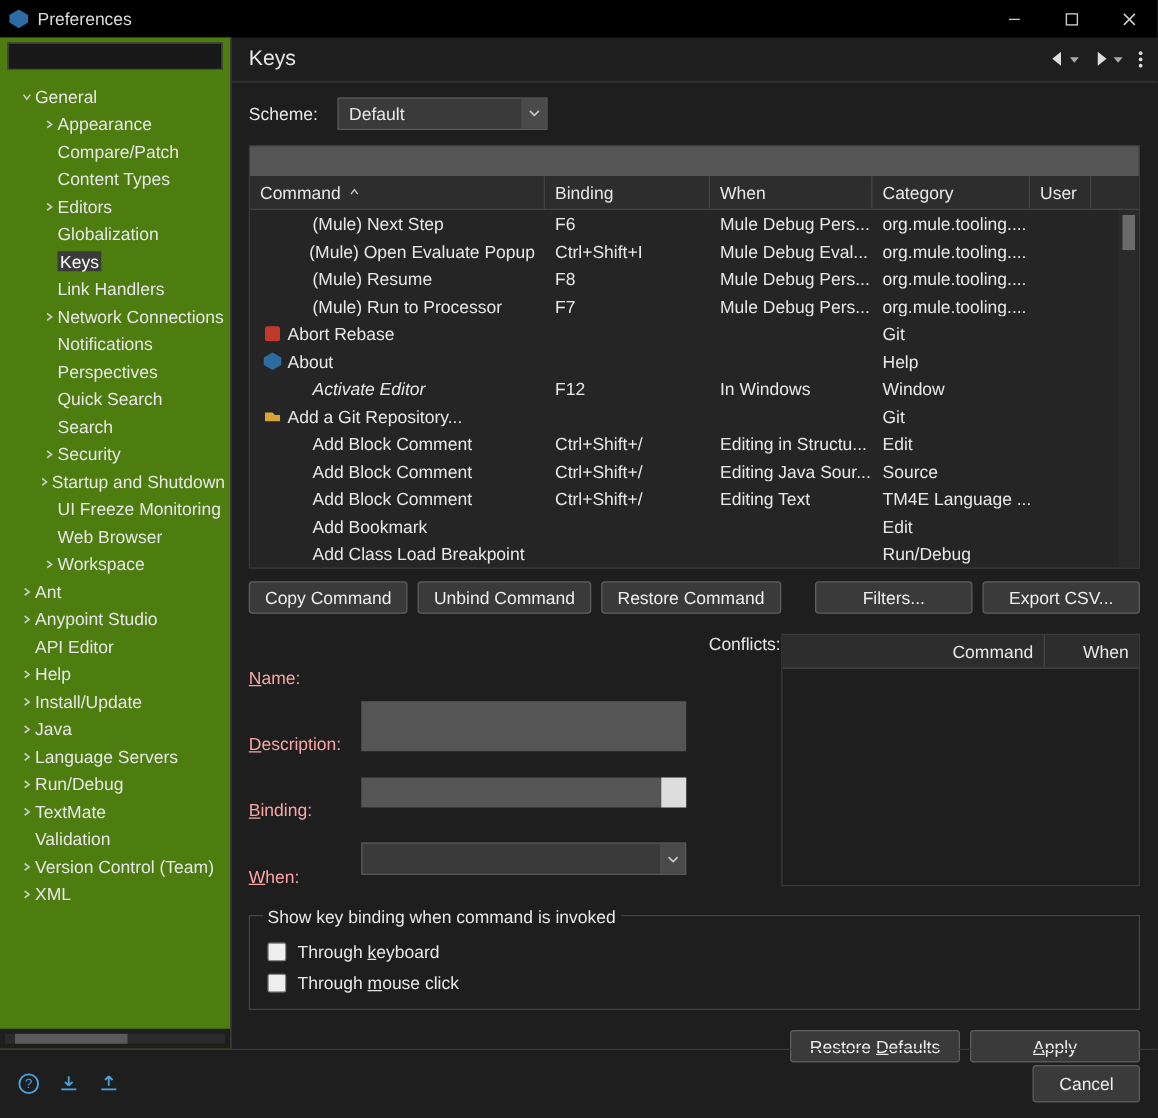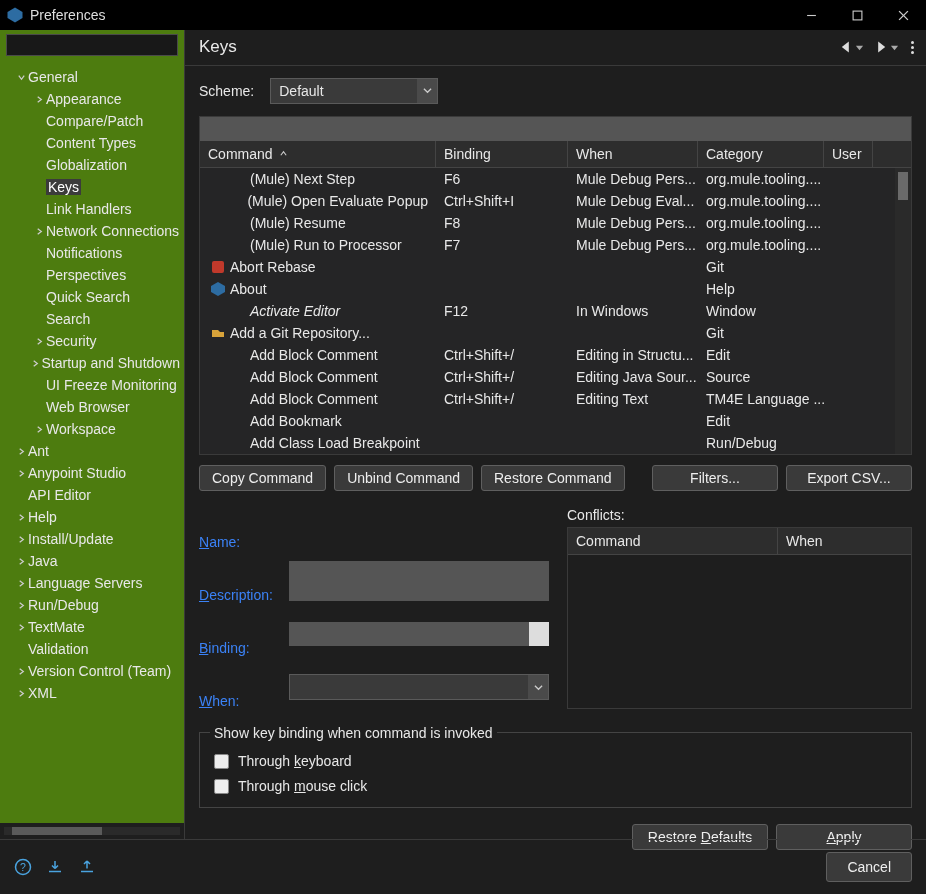--- a/index.html
+++ b/index.html
@@ -303,21 +303,21 @@
     display: flex;
     gap: 18px;
   }
   .details-left {
     flex: 0 0 350px;
     display: grid;
     grid-template-columns: 90px 1fr;
     row-gap: 10px;
     align-items: center;
   }
-  .details-left .lbl { color:#3b82f6;margin-top:27px; }
+  .details-left .lbl { color:#fca5a5;margin-top:27px; }
   .textfield {
     background: #555;
     border: none;
     height: 40px;
   }
   .text-input {
     background: #555;
     border: none;
     height: 24px;
     color: #eee;
@@ -325,21 +325,22 @@
     width: 100%;
     box-sizing: border-box;
   }
   .binding-wrap { display:flex; }
   .binding-wrap .text-input { flex:1 1 auto; }
   .binding-wrap .clear-btn { width:22px; background:#ddd; display:flex; align-items:center; justify-content:center; color:#333; }
 
   .details-right {
     flex: 1 1 auto;
     display: flex;
-    flex-direction: column;
+    flex-direction: row;
+    text-align: right;
   }
   .conflicts-label { margin-bottom: 4px; }
   .conflicts-table {
     border: 1px solid #3a3a3a;
     flex: 1 1 auto;
     min-height: 90px;
   }
   .conflicts-head {
     display: flex;
     background:#2d2d2d;
@@ -456,20 +457,29 @@
             <span class="twisty"></span>
             <span class="tree-label">Compare/Patch</span>
           </div>
           <div class="tree-row">
             <span class="indent" style="width: 32px;"></span>
             <span class="twisty"></span>
             <span class="tree-label">Content Types</span>
           </div>
           <div class="tree-row">
             <span class="indent" style="width: 32px;"></span>
+            <span class="twisty">
+              <svg viewBox="0 0 10 10">
+                <polyline points="3,2 7,5 3,8" fill="none" stroke="#ccc" stroke-width="1.4"></polyline>
+              </svg>
+            </span>
+            <span class="tree-label">Editors</span>
+          </div>
+          <div class="tree-row">
+            <span class="indent" style="width: 32px;"></span>
             <span class="twisty"></span>
             <span class="tree-label">Globalization</span>
           </div>
           <div class="tree-row selected">
             <span class="indent" style="width: 32px;"></span>
             <span class="twisty"></span>
             <span class="tree-label">Keys</span>
           </div>
           <div class="tree-row">
             <span class="indent" style="width: 32px;"></span>

